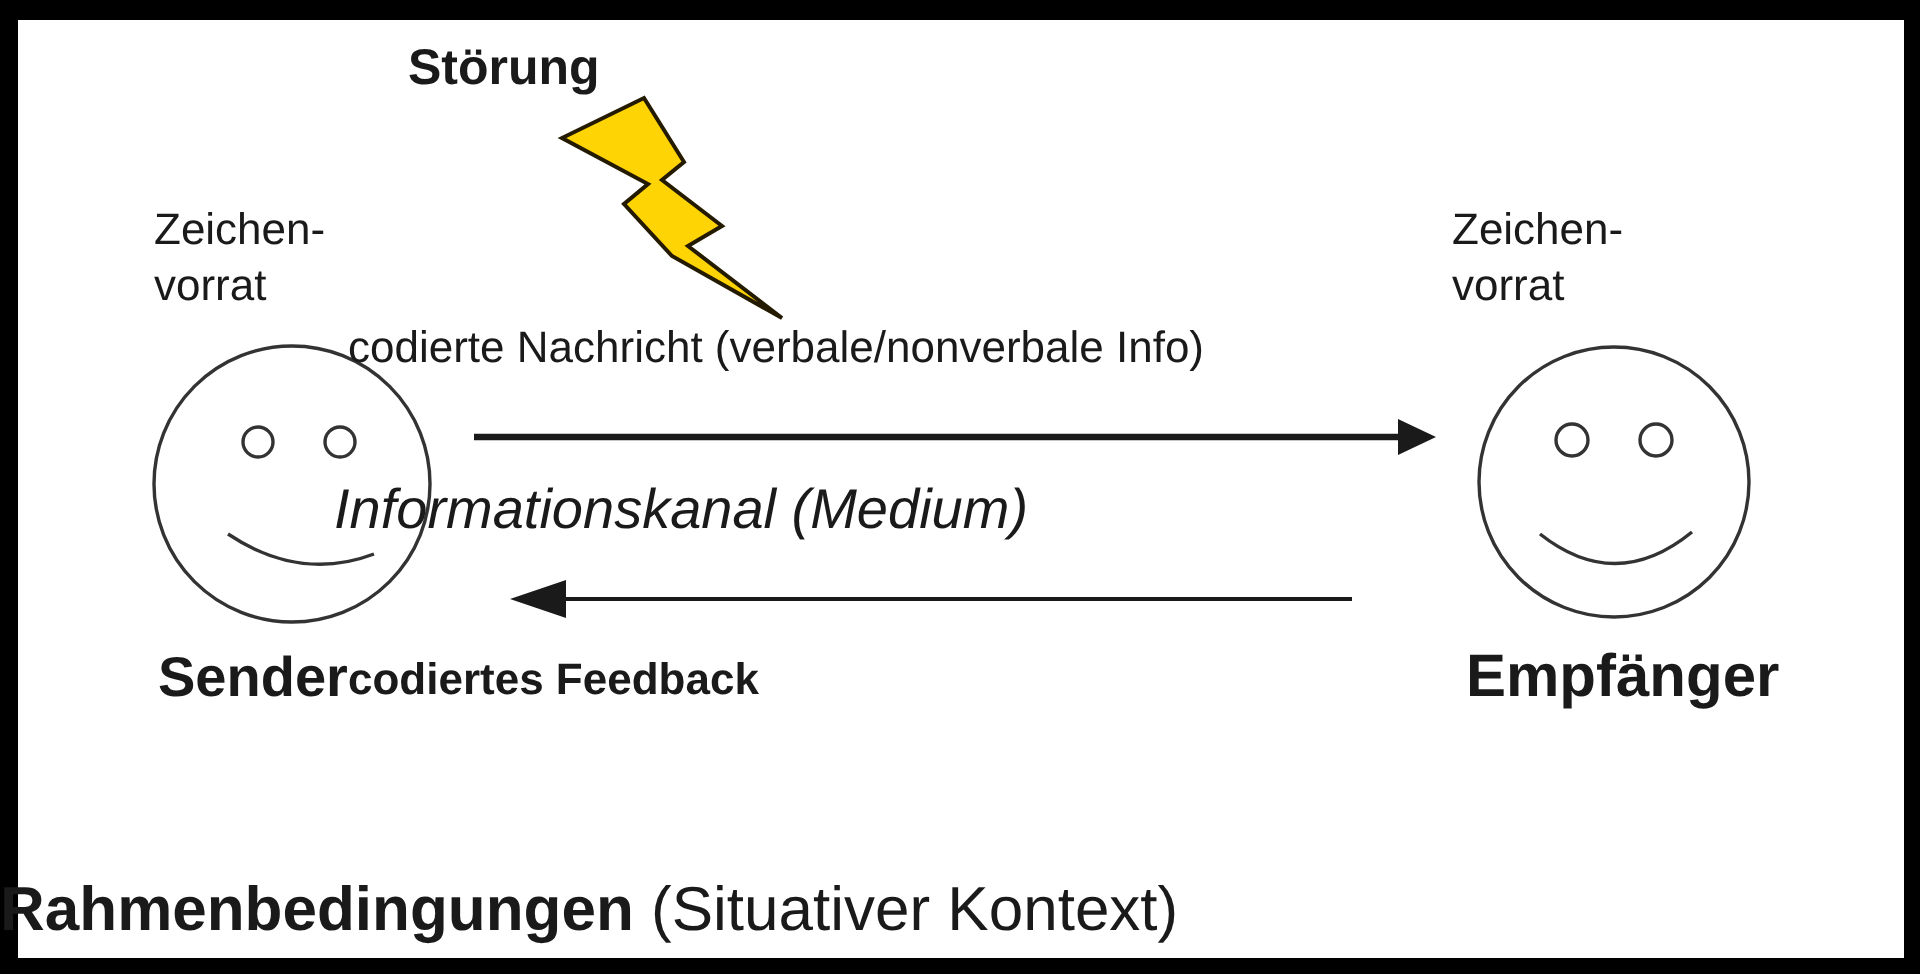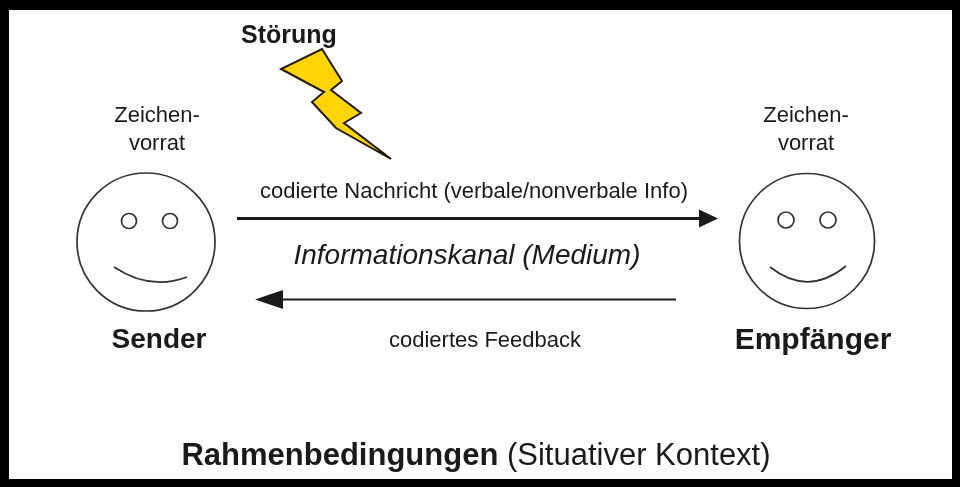--- a/index.html
+++ b/index.html
@@ -7,27 +7,27 @@
     width:960px;height:487px;position:relative;
     background:#000;overflow:hidden;
     font-family:"Liberation Sans", sans-serif;
     color:#1a1a1a;
   }
   .canvas{
     position:absolute;left:9px;top:10px;right:8px;bottom:8px;
     background:#fff;
   }
   .layer{position:absolute;left:0;top:0;width:960px;height:487px;}
-  .lbl{position:absolute;text-align:center;white-space:pre-line;}
+  .lbl{position:absolute;text-align:left;white-space:pre-line;}
   .t-stoerung{left:204px;top:20px;width:170px;font-size:25px;font-weight:bold;line-height:28px;}
   .t-charset-l{left:77px;top:101px;width:160px;font-size:22px;line-height:28px;}
   .t-charset-r{left:726px;top:101px;width:160px;font-size:22px;line-height:28px;}
-  .t-message{left:174px;top:160px;width:600px;font-size:22px;line-height:27px;margin-top:17px;}
+  .t-message{left:174px;top:160px;width:600px;font-size:22px;line-height:27px;}
   .t-channel{left:167px;top:241px;width:600px;font-size:28px;line-height:27px;font-style:italic;}
-  .t-feedback{left:185px;top:326px;width:600px;font-size:22px;line-height:27px;}
+  .t-feedback{left:174px;top:326px;width:600px;font-size:22px;line-height:27px;font-weight:bold;}
   .t-sender{left:79px;top:324px;width:160px;font-size:28px;font-weight:bold;line-height:30px;}
   .t-empfaenger{left:733px;top:324px;width:160px;font-size:30px;font-weight:bold;line-height:30px;}
   .t-footer{left:0px;top:440px;width:952px;font-size:31px;line-height:30px;}
   .t-footer .b{font-weight:bold;}
   svg{display:block;}
 </style>
 </head>
 <body>
 
 <div class="canvas"></div>

